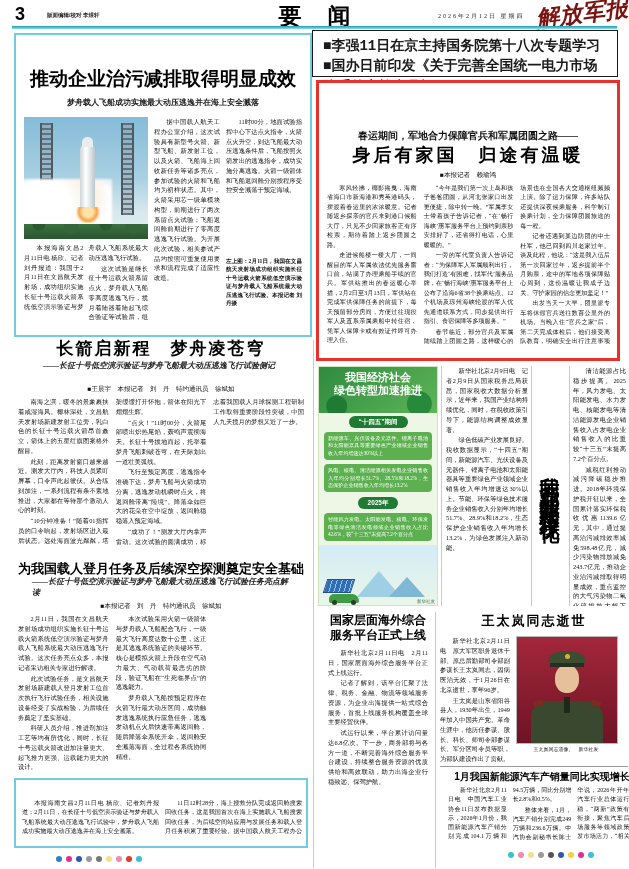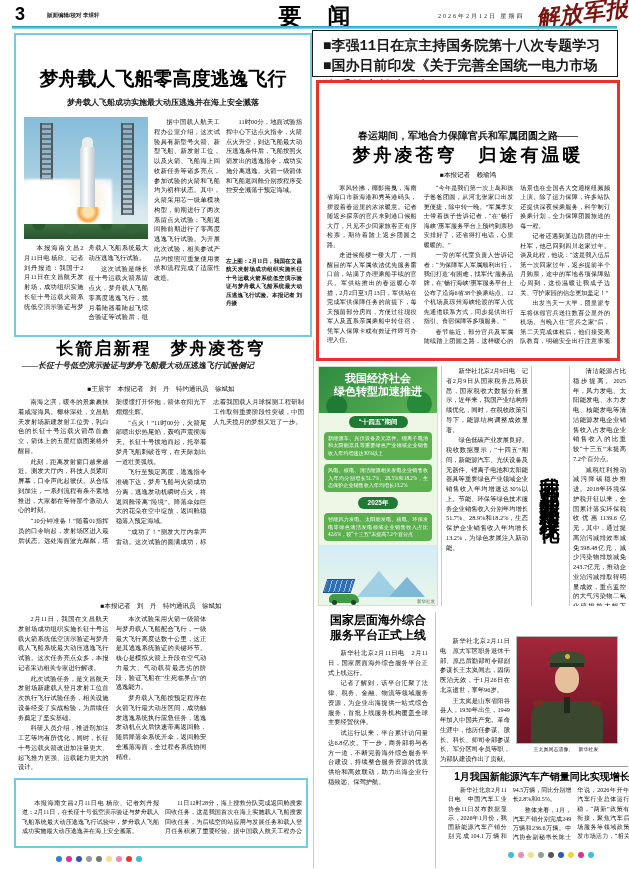--- a/index.html
+++ b/index.html
@@ -68,21 +68,21 @@
   .lantern:after{content:"";position:absolute;left:4px;top:12px;width:3px;height:6px;background:#e8b43a;}
   .fest-kicker{width:100%;text-align:center;font-size:10px;font-weight:bold;color:#111;}
   .fest-title{width:100%;text-align:center;font-size:18px;letter-spacing:3px;}
   
   .box-green{left:318px;top:366px;width:120px;height:240px;background:#eef7e6;border:1px solid #cfe4bf;
              box-sizing:border-box;display:flex;flex-direction:column;overflow:hidden;}
   .g-head{height:46px;flex:none;background:
      radial-gradient(circle at 15% 85%,#1f7a33 0 10px,transparent 11px),
      radial-gradient(circle at 85% 80%,#27893a 0 12px,transparent 13px),
      linear-gradient(135deg,#2e8b3f,#5fb457);color:#fff;text-align:center;padding-top:5px;box-sizing:border-box;}
-  .g-t1{font-size:11px;font-weight:900;font-family:Liberation Serif, serif;line-height:1.2;}
+  .g-t1{font-size:11px;font-weight:900;font-family:Liberation Mono, monospace;line-height:1.2;}
   .g-badge{align-self:center;margin:3px 0 2px 0;background:#1f7a33;color:#fff;font-size:6.5px;font-weight:bold;
            padding:1.5px 10px;border-radius:7px;font-family:"Liberation Sans",sans-serif;}
   .g-stat{margin:2px 5px;background:#5cb04f;border-radius:4px;color:#fff;font-size:5.1px;line-height:1.45;
           padding:3px 4px;text-align:justify;}
   .g-illus{flex:1;position:relative;margin-top:2px;background:linear-gradient(180deg,#d3ecf6,#eaf6e8);overflow:hidden;}
   .mt1{position:absolute;left:38px;bottom:8px;width:0;height:0;border-left:22px solid transparent;border-right:22px solid transparent;border-bottom:26px solid #9fcfe4;}
   .mt2{position:absolute;left:70px;bottom:8px;width:0;height:0;border-left:18px solid transparent;border-right:18px solid transparent;border-bottom:20px solid #7fb8d4;}
   .solar{position:absolute;left:6px;bottom:12px;width:26px;height:12px;background:repeating-linear-gradient(90deg,#2f6fb8 0 4px,#9cc2e8 4px 5px);transform:skewX(-18deg);border:1px solid #24508a;}
   .gcar{position:absolute;left:10px;bottom:2px;width:30px;height:9px;background:#3f9b44;border-radius:5px 7px 2px 2px;}
   .gcar:before,.gcar:after{content:"";position:absolute;bottom:-2px;width:5px;height:5px;border-radius:50%;background:#23402a;}
@@ -115,21 +115,21 @@
 <div id="page">
 
   <div class="abs hd pageno">3</div>
   <div class="abs editor">版面编辑/校对 李煜轩</div>
   <div class="abs hd section">要闻</div>
   <div class="abs date">2026年2月12日 星期四</div>
   <div class="abs masthead">解放军报</div>
   <div class="abs hrule"></div>
 
   <div class="abs box-lead">
-    <div class="abs lead-t hd" style="top:34px;">梦舟载人飞船零高度逃逸飞行</div>
+    <div class="abs lead-t hd" style="top:34px;">推动企业治污减排取得明显成效</div>
     <div class="abs lead-deck" style="top:62px;">梦舟载人飞船成功实施最大动压逃逸并在海上安全溅落</div>
     <div class="abs photo-rocket">
       <div class="tw" style="left:16px;"></div>
       <div class="tw" style="right:14px;"></div>
       <div class="smoke"></div>
       <div class="rocket-core"></div>
       <div class="rocket-tip"></div>
       <div class="flame"></div>
       <div class="trees"></div>
     </div>
@@ -141,33 +141,35 @@
         <p class="para">据中国载人航天工程办公室介绍，这次试验具有新型号火箭、新型飞船、新发射工位，以及火箭、飞船海上回收新任务等诸多亮点，参加试验的火箭和飞船均为初样状态。其中，火箭采用芯一级单模块构型，前期进行了两次系留点火试验；飞船返回舱前期进行了零高度逃逸飞行试验。为开展此次试验，相关参试产品均按照可重复使用要求和流程完成了适应性改造。</p>
       </div>
     <div class="abs body-s just clip" style="left:210px;top:82px;width:76px;height:136px;">
         <p class="para">11时00分，地面试验指挥中心下达点火指令，火箭点火升空，到达飞船最大动压逃逸条件后，飞船按照火箭发出的逃逸指令，成功实施分离逃逸。火箭一级箭体和飞船返回舱分别按程序受控安全溅落于预定海域。</p>
       </div>
     <div class="abs lead-cap just clip" style="left:210px;top:222px;width:76px;height:70px;">左上图：2月11日，我国在文昌航天发射场成功组织实施长征十号运载火箭系统低空演示验证与梦舟载人飞船系统最大动压逃逸飞行试验。本报记者 刘 丹摄</div>
   </div>
 
   <div class="abs" style="left:14px;top:337px;width:294px;height:220px;">
     <div class="abs art-title hd" style="top:0;font-size:17px;letter-spacing:2px;">长箭启新程　梦舟凌苍穹</div>
-    <div class="abs art-sub" style="left:8px;top:24px;width:264px;">——长征十号低空演示验证与梦舟飞船最大动压逃逸飞行试验侧记</div>
+    <div class="abs art-sub" style="left:29px;top:24px;width:264px;">——长征十号低空演示验证与梦舟飞船最大动压逃逸飞行试验侧记</div>
     <div class="abs art-by" style="top:48px;">■王晨宇　本报记者　刘　丹　特约通讯员　徐斌如</div>
     <div class="abs body-s just cols3 clip" style="left:4px;top:60px;width:286px;height:158px;">
         <p class="para">南海之滨，暖冬的景象裹挟着咸湿海风。椰林深处，文昌航天发射场新建发射工位旁，乳白色的长征十号运载火箭昂首矗立，箭体上的五星红旗图案格外醒目。</p>
         <p class="para">此刻，距离发射窗口越来越近。测发大厅内，科技人员紧盯屏幕，口令声此起彼伏。从合练到加注，一系列流程有条不紊地推进，大家都在等待那个激动人心的时刻。</p>
         <p class="para">“10分钟准备！”随着01指挥员的口令响起，发射场区进入最后状态。远处海面波光粼粼，塔架缓缓打开怀抱，箭体在阳光下熠熠生辉。</p>
         <p class="para">“点火！”11时00分，火箭尾部喷出炽热尾焰，轰鸣声震彻海天。长征十号拔地而起，托举着梦舟飞船刺破苍穹，在天际划出一道壮美弧线。</p>
         <p class="para">飞行至预定高度，逃逸指令准确下达，梦舟飞船与火箭成功分离，逃逸发动机瞬时点火，将返回舱带离“险境”。降落伞如巨大的花朵在空中绽放，返回舱稳稳落入预定海域。</p>
         <p class="para">“成功了！”测发大厅内掌声雷动。这次试验的圆满成功，标志着我国载人月球探测工程研制工作取得重要阶段性突破，中国人九天揽月的梦想又近了一步。</p>
       </div>
   </div>
 
   <div class="abs" style="left:14px;top:560px;width:294px;height:214px;">
+    <div class="abs art-title hd" style="top:0;font-size:13px;">为我国载人登月任务及后续深空探测奠定安全基础</div>
+    <div class="abs art-sub" style="left:18px;top:17px;width:260px;">——长征十号低空演示验证与梦舟飞船最大动压逃逸飞行试验任务亮点解读</div>
     <div class="abs art-by" style="top:42px;">■本报记者　刘　丹　特约通讯员　徐斌如</div>
     <div class="abs body-s just cols3 clip" style="left:4px;top:54px;width:286px;height:158px;">
         <p class="para">2月11日，我国在文昌航天发射场成功组织实施长征十号运载火箭系统低空演示验证与梦舟载人飞船系统最大动压逃逸飞行试验。这次任务亮点众多，本报记者采访相关专家进行解读。</p>
         <p class="para">此次试验任务，是文昌航天发射场新建载人登月发射工位首次执行飞行试验任务，相关设施设备经受了实战检验，为后续任务奠定了坚实基础。</p>
         <p class="para">科研人员介绍，推进剂加注工艺等均有所优化，同时，长征十号运载火箭改进加注量更大、起飞推力更强、运载能力更大的设计。</p>
         <p class="para">本次试验采用火箭一级箭体与梦舟载人飞船配合飞行，一级最大飞行高度达数十公里，这正是其逃逸系统验证的关键环节。核心是模拟火箭上升段在空气动力最大、气动载荷最恶劣的阶段，验证飞船在“生死临界点”的逃逸能力。</p>
         <p class="para">梦舟载人飞船按预定程序在火箭飞行最大动压区间，成功触发逃逸系统执行应急任务，逃逸发动机点火后快速带离返回舱，随后降落伞系统开伞，返回舱安全溅落海面，全过程各系统协同精准。</p>
       </div>
   </div>
 
@@ -192,21 +194,21 @@
   <div class="abs box-brief">
     <div>
         <div class="brief-item">■李强11日在京主持国务院第十八次专题学习</div>
         <div class="brief-item">■国办日前印发《关于完善全国统一电力市场体系的实施意见》</div>
       </div>
     <div class="brief-credit">（均据新华社）</div>
   </div>
 
   <div class="abs box-red">
     <div class="abs fest-kicker" style="top:46px;">春运期间，军地合力保障官兵和军属团圆之路——</div>
-    <div class="abs fest-title hd" style="top:60px;">梦舟凌苍穹　归途有温暖</div>
+    <div class="abs fest-title hd" style="top:60px;">身后有家国　归途有温暖</div>
     <div class="abs art-by" style="top:88px;">■本报记者　赖瑜鸿</div>
     <div class="abs body-s just cols3 clip" style="left:8px;top:101px;width:283px;height:170px;font-size:6.1px;">
         <p class="para">寒风轻拂，椰影摇曳，海南省海口市新海港和秀英港码头，摆渡着春运里的浓浓暖意。记者随返乡探亲的官兵来到港口候船大厅，只见不少回家旅客正有序检票，期待着踏上返乡团圆之路。</p>
         <p class="para">走进候船楼一楼大厅，一间醒目的军人军属依法优先服务窗口前，站满了办理乘船手续的官兵。军供站推出的春运暖心举措，2月2日至3月13日，军供站在完成军供保障任务的前提下，每天预留部分房间，方便过往现役军人及直系亲属乘船中转住宿，凭军人保障卡或有效证件即可办理入住。</p>
         <p class="para">“今年是我们第一次上岛和孩子爸爸团圆，从河北张家口出发更便捷，除中转一晚。”军属李女士带着孩子告诉记者，“在‘畅行海峡’惠军服务平台上预约到票秒安排好了，还省得打电话，心里暖暖的。”</p>
         <p class="para">一旁的军代室负责人告诉记者：“为保障军人军属顺利出行，我们打造‘有困难，找军代’服务品牌，在‘畅行海峡’惠军服务平台上公布了沿海6省38个换乘站点、12个机场及琼州海峡轮渡的军人优先通道联系方式，同步提供出行指引、食宿保障等多项服务。”</p>
         <p class="para">春节临近，部分官兵及军属陆续踏上团圆之路，这样暖心的场景也在全国各大交通枢纽频频上演。除了运力保障，许多站队还提供深夜候乘服务，科学制订换乘计划，全力保障团圆旅途的每一程。</p>
         <p class="para">记者还遇到某边防团的中士杜军，他已回到四川老家过年。谈及此程，他说：“这是我入伍后第一次回家过年，返乡提前半个月购票，途中的军地各项保障贴心周到，这份温暖让我成子边关、守护家园的信念更加坚定！”</p>
         <p class="para">出发当天一大早，团里派专车将休假官兵送往数百公里外的机场。当晚入住“官兵之家”后，第二天完成体检后，他们接受离队教育，明确安全出行注意事项和纪律要求。第三天，在机场办完登机手续后，他们乘机返回家乡，踏上团圆之路……</p>
       </div>
@@ -254,20 +256,21 @@
     <div class="abs body-s just clip" style="left:2px;top:36px;width:100px;height:218px;">
         <p class="para">新华社北京2月11日电　2月11日，国家层面海外综合服务平台正式上线运行。</p>
         <p class="para">记者了解到，该平台汇聚了法律、税务、金融、物流等领域服务资源，为企业出海提供一站式综合服务，首批上线服务机构覆盖全球主要经贸伙伴。</p>
         <p class="para">试运行以来，平台累计访问量达6.8亿次。下一步，商务部将与各方一道，不断完善海外综合服务平台建设，持续整合服务资源的优质供给和高效联动，助力出海企业行稳致远、保驾护航。</p>
       </div>
   </div>
 
   <div class="abs rule-v" style="left:435px;top:612px;height:256px;"></div>
 
   <div class="abs" style="left:440px;top:612px;width:188px;height:156px;">
+    <div class="abs art-title hd" style="top:0;font-size:13px;letter-spacing:2px;">王太岚同志逝世</div>
     <div class="abs body-s just clip" style="left:0;top:24px;width:70px;height:126px;">
         <p class="para">新华社北京2月11日电　原大军区职务退休干部、原总后勤部司令部副参谋长王太岚同志，因病医治无效，于1月26日在北京逝世，享年96岁。</p>
         <p class="para">王太岚是山东省阳谷县人，1930年出生，1949年加入中国共产党。革命生涯中，他历任参谋、股长、科长、师司令部参谋长、军分区司令员等职，为部队建设作出了贡献。</p>
       </div>
     <div class="abs photo-obit">
       <div class="obit-torso"></div>
       <div class="obit-ep1"></div>
       <div class="obit-ep2"></div>
       <div class="obit-tie"></div>
       <div class="obit-face"></div>

